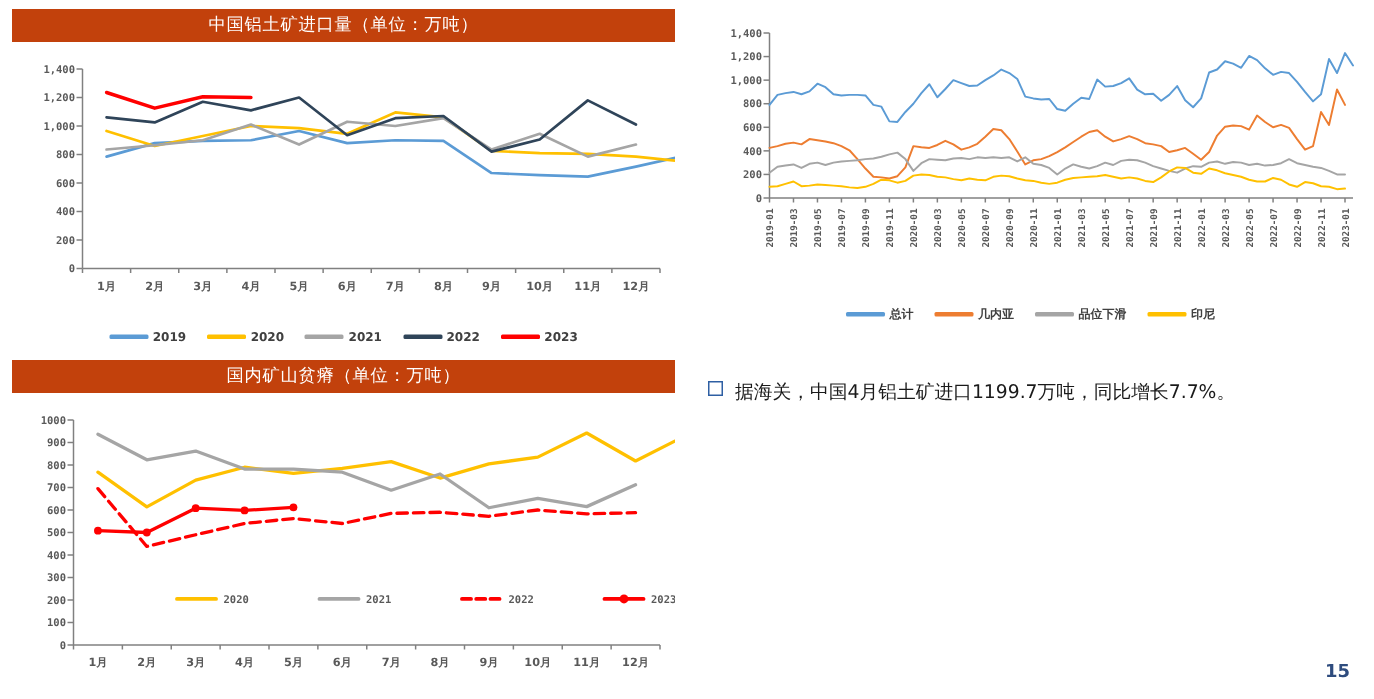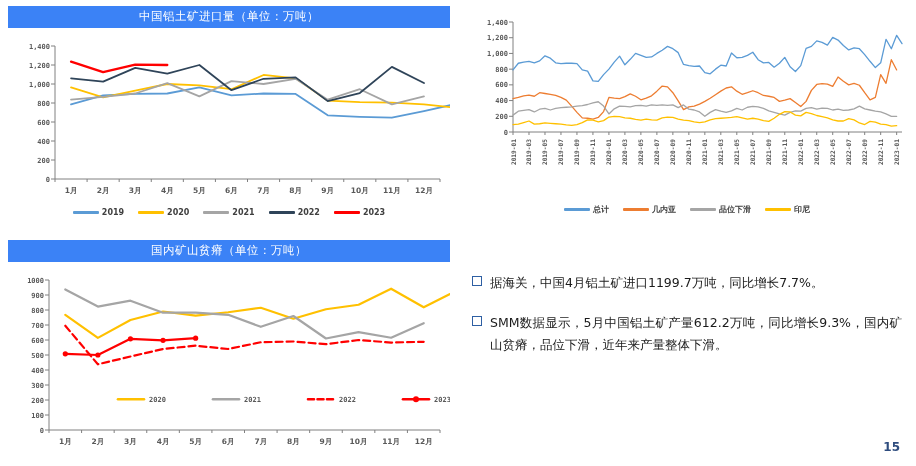--- a/index.html
+++ b/index.html
@@ -3,25 +3,25 @@
 <meta charset="utf-8">
 <style>
   html,body{margin:0;padding:0;}
   body{
     width:916px;height:466px;background:#ffffff;
     font-family:"Liberation Sans","DejaVu Sans",sans-serif;
     position:relative;overflow:hidden;
   }
   .panel{position:absolute;}
   .chart-title{
-    background:#3b82f6;color:#ffffff;
+    background:#c2410c;color:#ffffff;
     font-size:11.5px;text-align:center;
     line-height:22px;height:22px;
     letter-spacing:.5px;
-    font-family:Liberation Mono, monospace;
+    font-family:Liberation Serif, serif;
   }
   .plot{position:relative;}
   svg{display:block;}
   .axlabel{font-size:7px;fill:#595959;font-family:"DejaVu Sans Mono","Liberation Mono",monospace;font-weight:bold;}
   .axlabel-cn{font-size:7.5px;fill:#595959;font-family:"DejaVu Sans","Liberation Sans",sans-serif;font-weight:bold;}
   .axlabel-rot{font-size:6.2px;fill:#595959;font-family:"DejaVu Sans Mono","Liberation Mono",monospace;font-weight:bold;}
   .legend-row{
     display:flex;justify-content:center;align-items:center;gap:14px;
     font-size:8px;font-weight:bold;color:#404040;
     font-family:"DejaVu Sans","Liberation Sans",sans-serif;
@@ -108,21 +108,21 @@
       <g id="c1-lines">
           <polyline points="63.04166666666667,68.425 95.125,59.400000000000006 127.20833333333334,57.97500000000001 159.29166666666669,57.5 191.375,51.325 223.45833333333334,59.400000000000006 255.54166666666669,57.5 287.625,57.97500000000001 319.70833333333337,79.35 351.7916666666667,80.775 383.875,81.725 415.95833333333337,75.075 448.0416666666667,67.95" fill="none" stroke="#5B9BD5" stroke-width="1.8" stroke-linejoin="round" stroke-linecap="round"></polyline>
           <polyline points="63.04166666666667,51.325 95.125,61.3 127.20833333333334,54.650000000000006 159.29166666666669,48 191.375,49.425 223.45833333333334,53.224999999999994 255.54166666666669,38.974999999999994 287.625,42.3 319.70833333333337,64.625 351.7916666666667,66.05 383.875,66.525 415.95833333333337,68.425 448.0416666666667,71.75" fill="none" stroke="#FFC000" stroke-width="1.8" stroke-linejoin="round" stroke-linecap="round"></polyline>
           <polyline points="63.04166666666667,63.675 95.125,60.825 127.20833333333334,57.5 159.29166666666669,47.05 191.375,60.349999999999994 223.45833333333334,45.14999999999999 255.54166666666669,48 287.625,42.775000000000006 319.70833333333337,63.675 351.7916666666667,53.224999999999994 383.875,68.425 415.95833333333337,60.349999999999994" fill="none" stroke="#A5A5A5" stroke-width="1.8" stroke-linejoin="round" stroke-linecap="round"></polyline>
           <polyline points="63.04166666666667,42.3 95.125,45.625 127.20833333333334,31.849999999999994 159.29166666666669,37.55000000000001 191.375,29 223.45833333333334,54.17500000000001 255.54166666666669,42.775000000000006 287.625,41.35000000000001 319.70833333333337,65.1 351.7916666666667,57.02499999999999 383.875,30.900000000000006 415.95833333333337,47.05" fill="none" stroke="#2F4459" stroke-width="1.8" stroke-linejoin="round" stroke-linecap="round"></polyline>
           <polyline points="63.04166666666667,25.674999999999997 95.125,36.125 127.20833333333334,28.52499999999999 159.29166666666669,29" fill="none" stroke="#FF0000" stroke-width="2.3" stroke-linejoin="round" stroke-linecap="round"></polyline>
         </g>
     </svg>
   </div>
 
-  <div class="legend-row" id="c1-legend" style="margin-top:2px;">
+  <div class="legend-row" id="c1-legend" style="margin-top:14px;">
       <div class="legend-item">
         <span class="legend-swatch" style="background: rgb(91, 155, 213);"></span>
         <span>2019</span>
       </div>
       <div class="legend-item">
         <span class="legend-swatch" style="background: rgb(255, 192, 0);"></span>
         <span>2020</span>
       </div>
       <div class="legend-item">
         <span class="legend-swatch" style="background: rgb(165, 165, 165);"></span>
@@ -321,24 +321,20 @@
           <line x1="300" y1="127.25" x2="326" y2="127.25" stroke="#FF0000" stroke-width="2.6" stroke-linecap="round" stroke-dasharray="6,3.5"></line>
           <text x="331" y="130.25" class="axlabel">2022</text>
           <line x1="395" y1="127.25" x2="421" y2="127.25" stroke="#FF0000" stroke-width="2.6" stroke-linecap="round"></line>
           <circle cx="408" cy="127.25" r="3" fill="#FF0000"></circle>
           <text x="426" y="130.25" class="axlabel">2023</text>
         </g>
     </svg>
   </div>
 </div>
 
-<div class="bullets" style="left:472px;top:272px;width:430px;">
+<div class="bullets" style="left:472px;top:250px;width:430px;">
   <div class="bullet">
     <span class="bsq"></span>
     <span class="btext">据海关，中国4月铝土矿进口1199.7万吨，同比增长7.7%。</span>
   </div>
-  <div class="bullet">
-    <span class="bsq"></span>
-    <span class="btext">SMM数据显示，5月中国铝土矿产量612.2万吨，同比增长9.3%，国内矿山贫瘠，品位下滑，近年来产量整体下滑。</span>
-  </div>
 </div>
 
 <div class="pagenum">15</div>
 
 </body></html>

